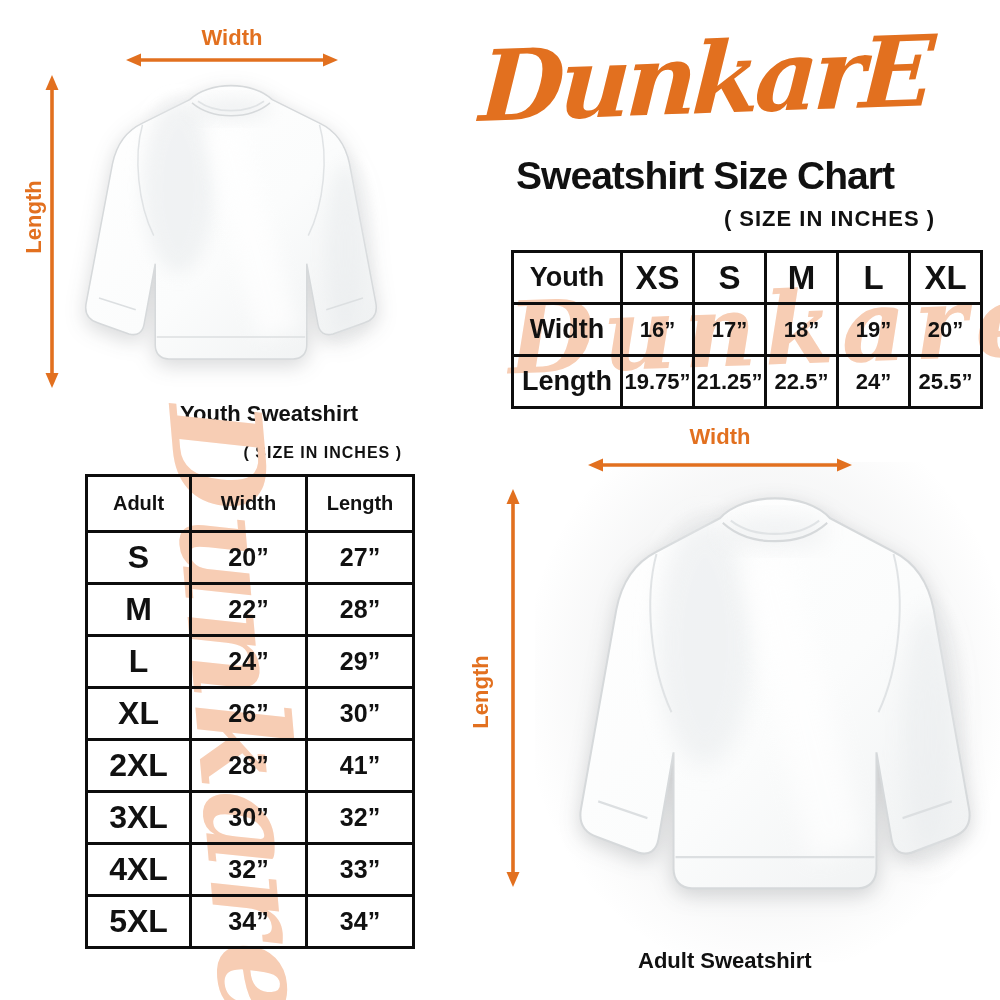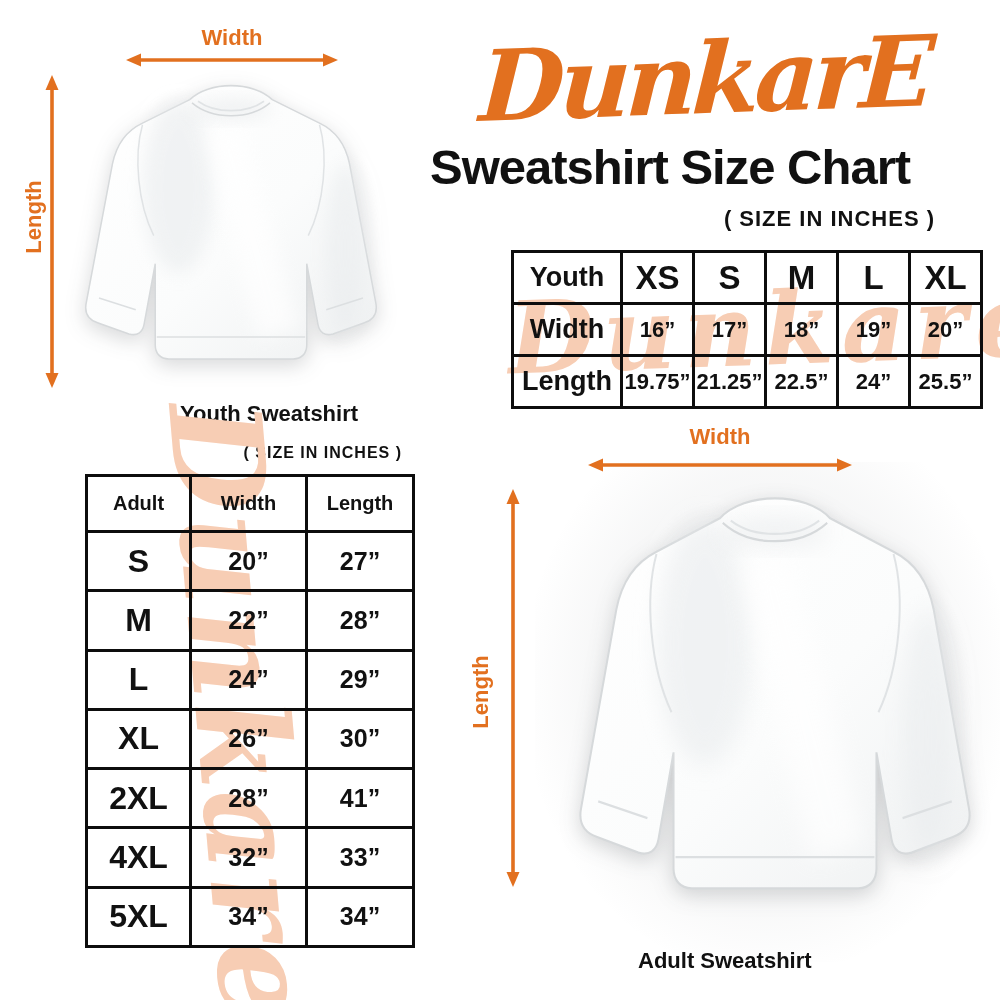--- a/index.html
+++ b/index.html
@@ -16,22 +16,22 @@
   }
   
   .logo{
     position:absolute;left:425px;top:8px;width:560px;height:142px;
     line-height:142px;text-align:center;color:var(--accent);
     font-family:"DejaVu Serif",serif;font-style:italic;font-weight:700;
     font-size:98px;letter-spacing:-5px;
     transform:rotate(-2deg) skewX(-5deg);
   }
   .title{
-    position:absolute;left:430px;top:139px;width:550px;
-    font-size:49px;font-weight:700;color:var(--ink);letter-spacing:-1px;
+    position:absolute;left:430px;top:154px;width:550px;text-align:center;
+    font-size:39px;font-weight:700;color:var(--ink);letter-spacing:-1px;
   }
   .units-note-main{
     position:absolute;left:635px;top:206px;width:300px;text-align:right;
     font-size:22px;font-weight:700;color:var(--ink);letter-spacing:1px;
   }
   .units-note-adult{
     position:absolute;left:150px;top:444px;width:252px;text-align:right;
     font-size:16px;font-weight:700;color:var(--ink);letter-spacing:1px;
   }
   
@@ -227,20 +227,25 @@
           <th>XL</th>
           <td>26”</td>
           <td>30”</td>
         </tr>
         <tr>
           <th>2XL</th>
           <td>28”</td>
           <td>41”</td>
         </tr>
         <tr>
+          <th>3XL</th>
+          <td>30”</td>
+          <td>32”</td>
+        </tr>
+        <tr>
           <th>4XL</th>
           <td>32”</td>
           <td>33”</td>
         </tr>
         <tr>
           <th>5XL</th>
           <td>34”</td>
           <td>34”</td>
         </tr>
       </tbody>

